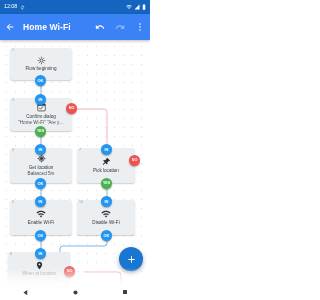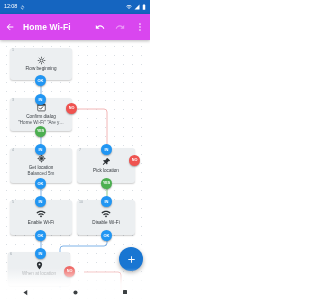--- a/index.html
+++ b/index.html
@@ -19,21 +19,21 @@
     padding:0 4px; color:#fff; z-index:30;
   }
   .sb-left { display:flex; align-items:center; gap:3px; }
   .sb-clock { font-size:5.5px; letter-spacing:-.1px; line-height:1; }
   .sb-right { display:flex; align-items:center; gap:2px; }
   .sb-ico { display:block; }
 
   
   .toolbar {
     position:absolute; top:14px; left:0; width:150px; height:26px;
-    background:#d946ef; color:#fff;
+    background:#3b82f6; color:#fff;
     display:flex; align-items:center; z-index:30;
     box-shadow:0 1px 3px rgba(0,0,0,.28);
   }
   .tb-btn { width:20px; height:26px; display:flex; align-items:center; justify-content:center; flex:0 0 auto; }
   .tb-title { font-size:8.5px; font-weight:bold; flex:1 1 auto; padding-left:3px; letter-spacing:.1px; }
   .tb-btn.dim { opacity:.45; }
 
   
   .canvas {
     position:absolute; top:40px; left:0; width:150px; height:260px;

